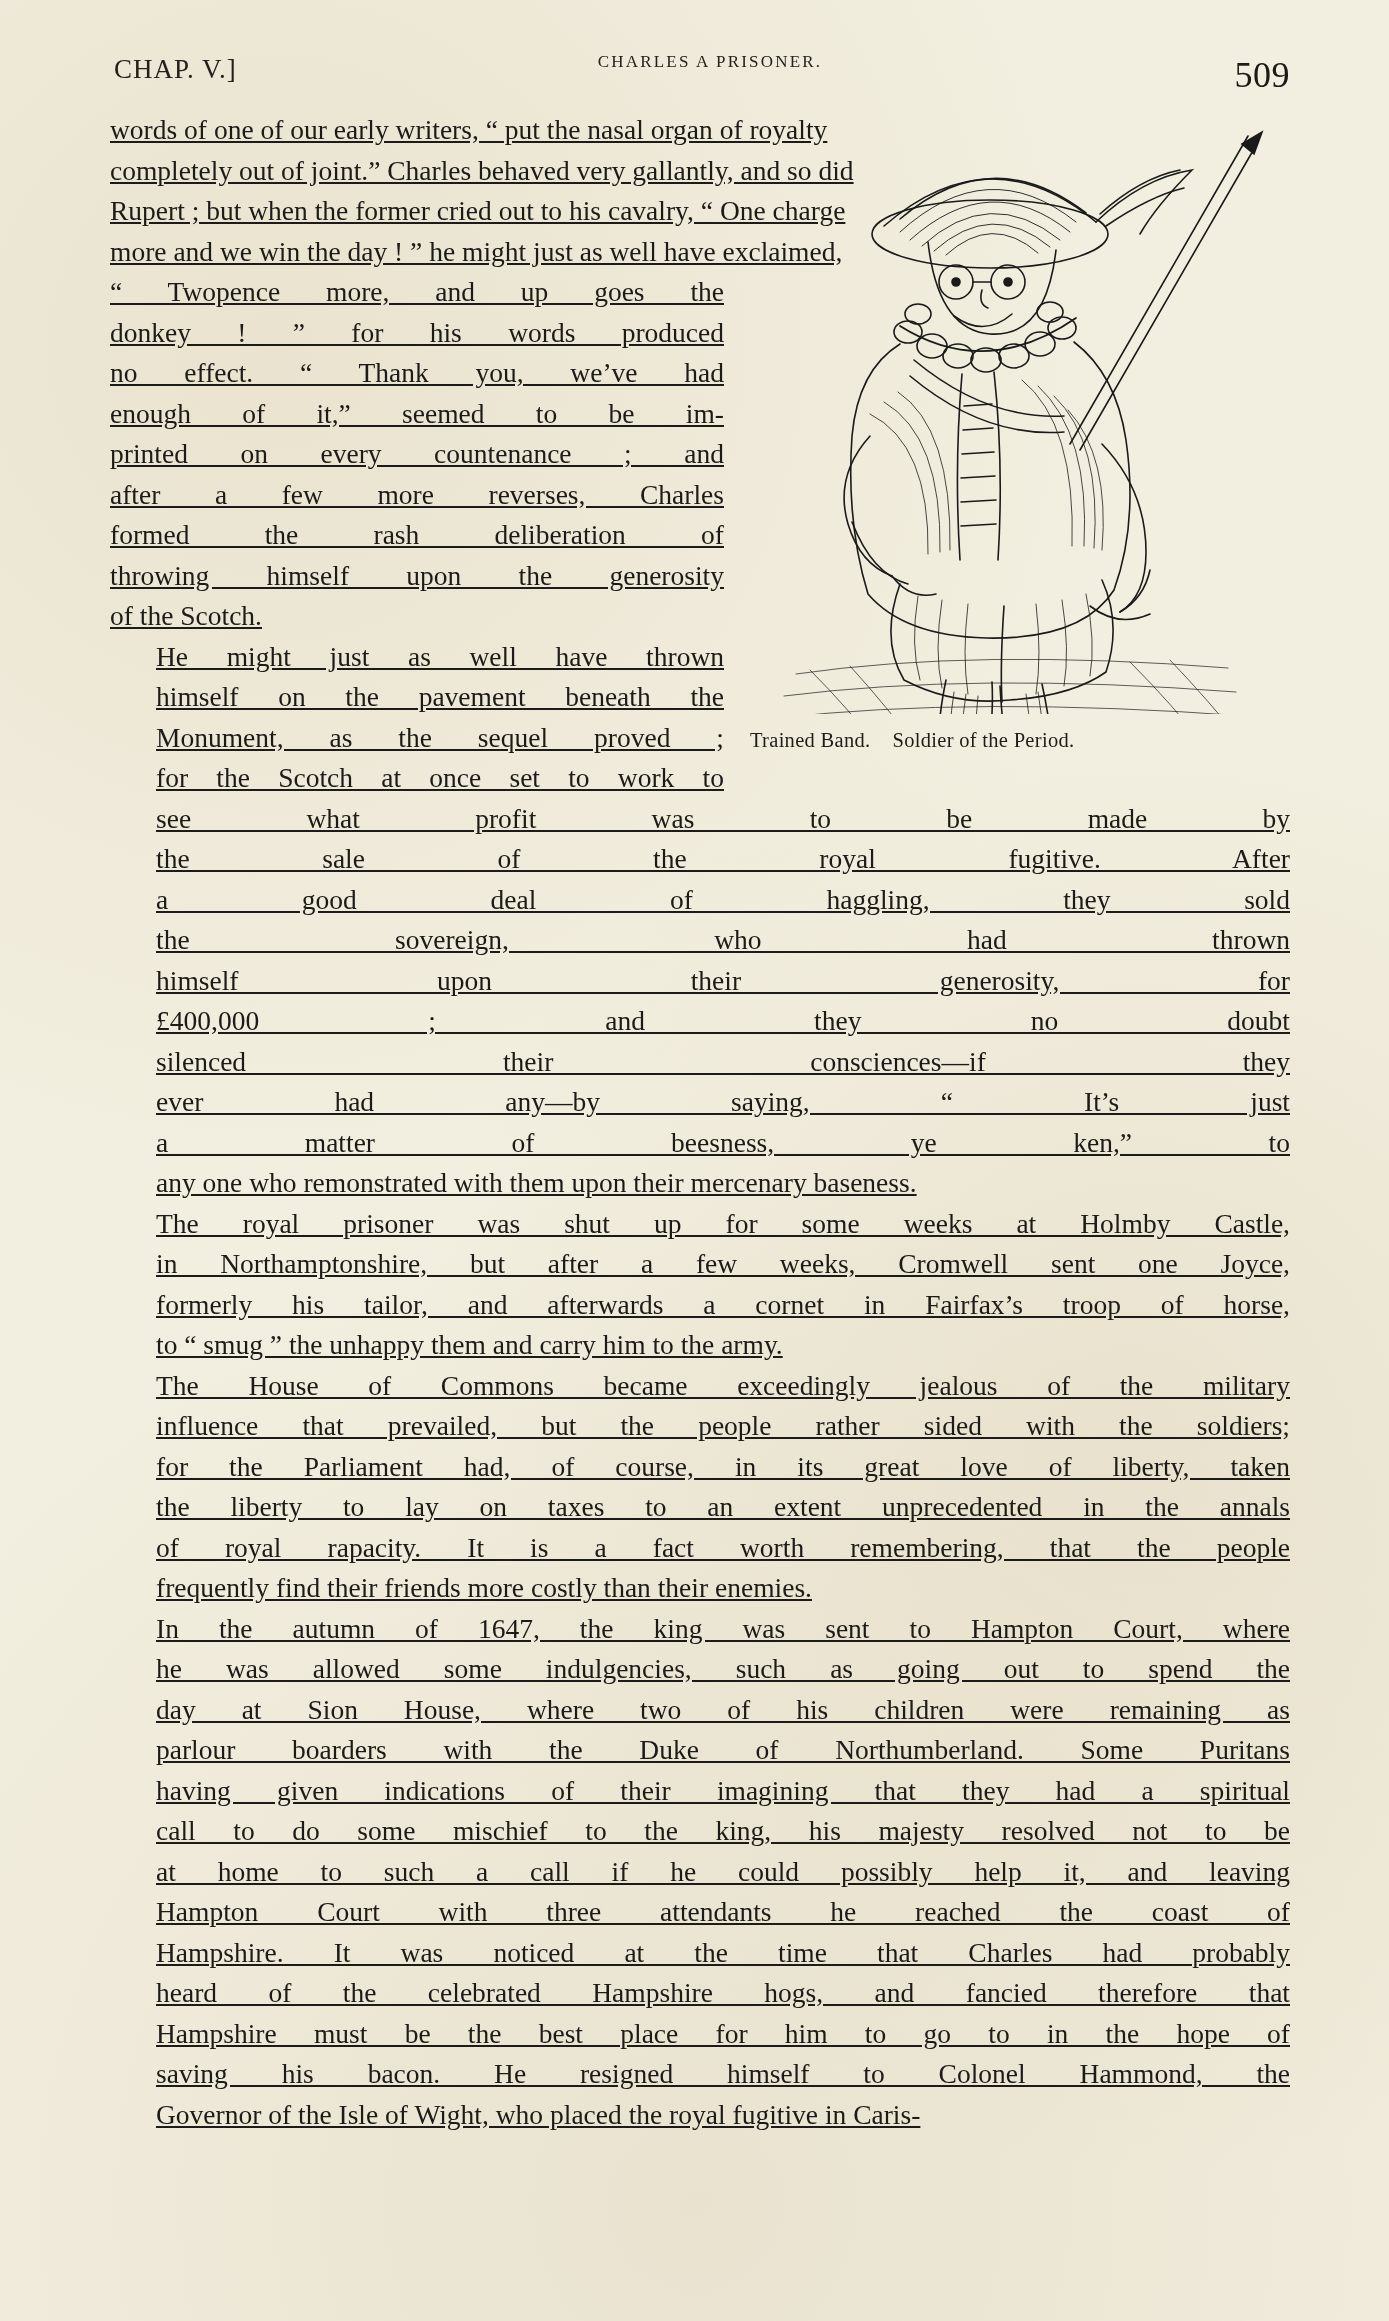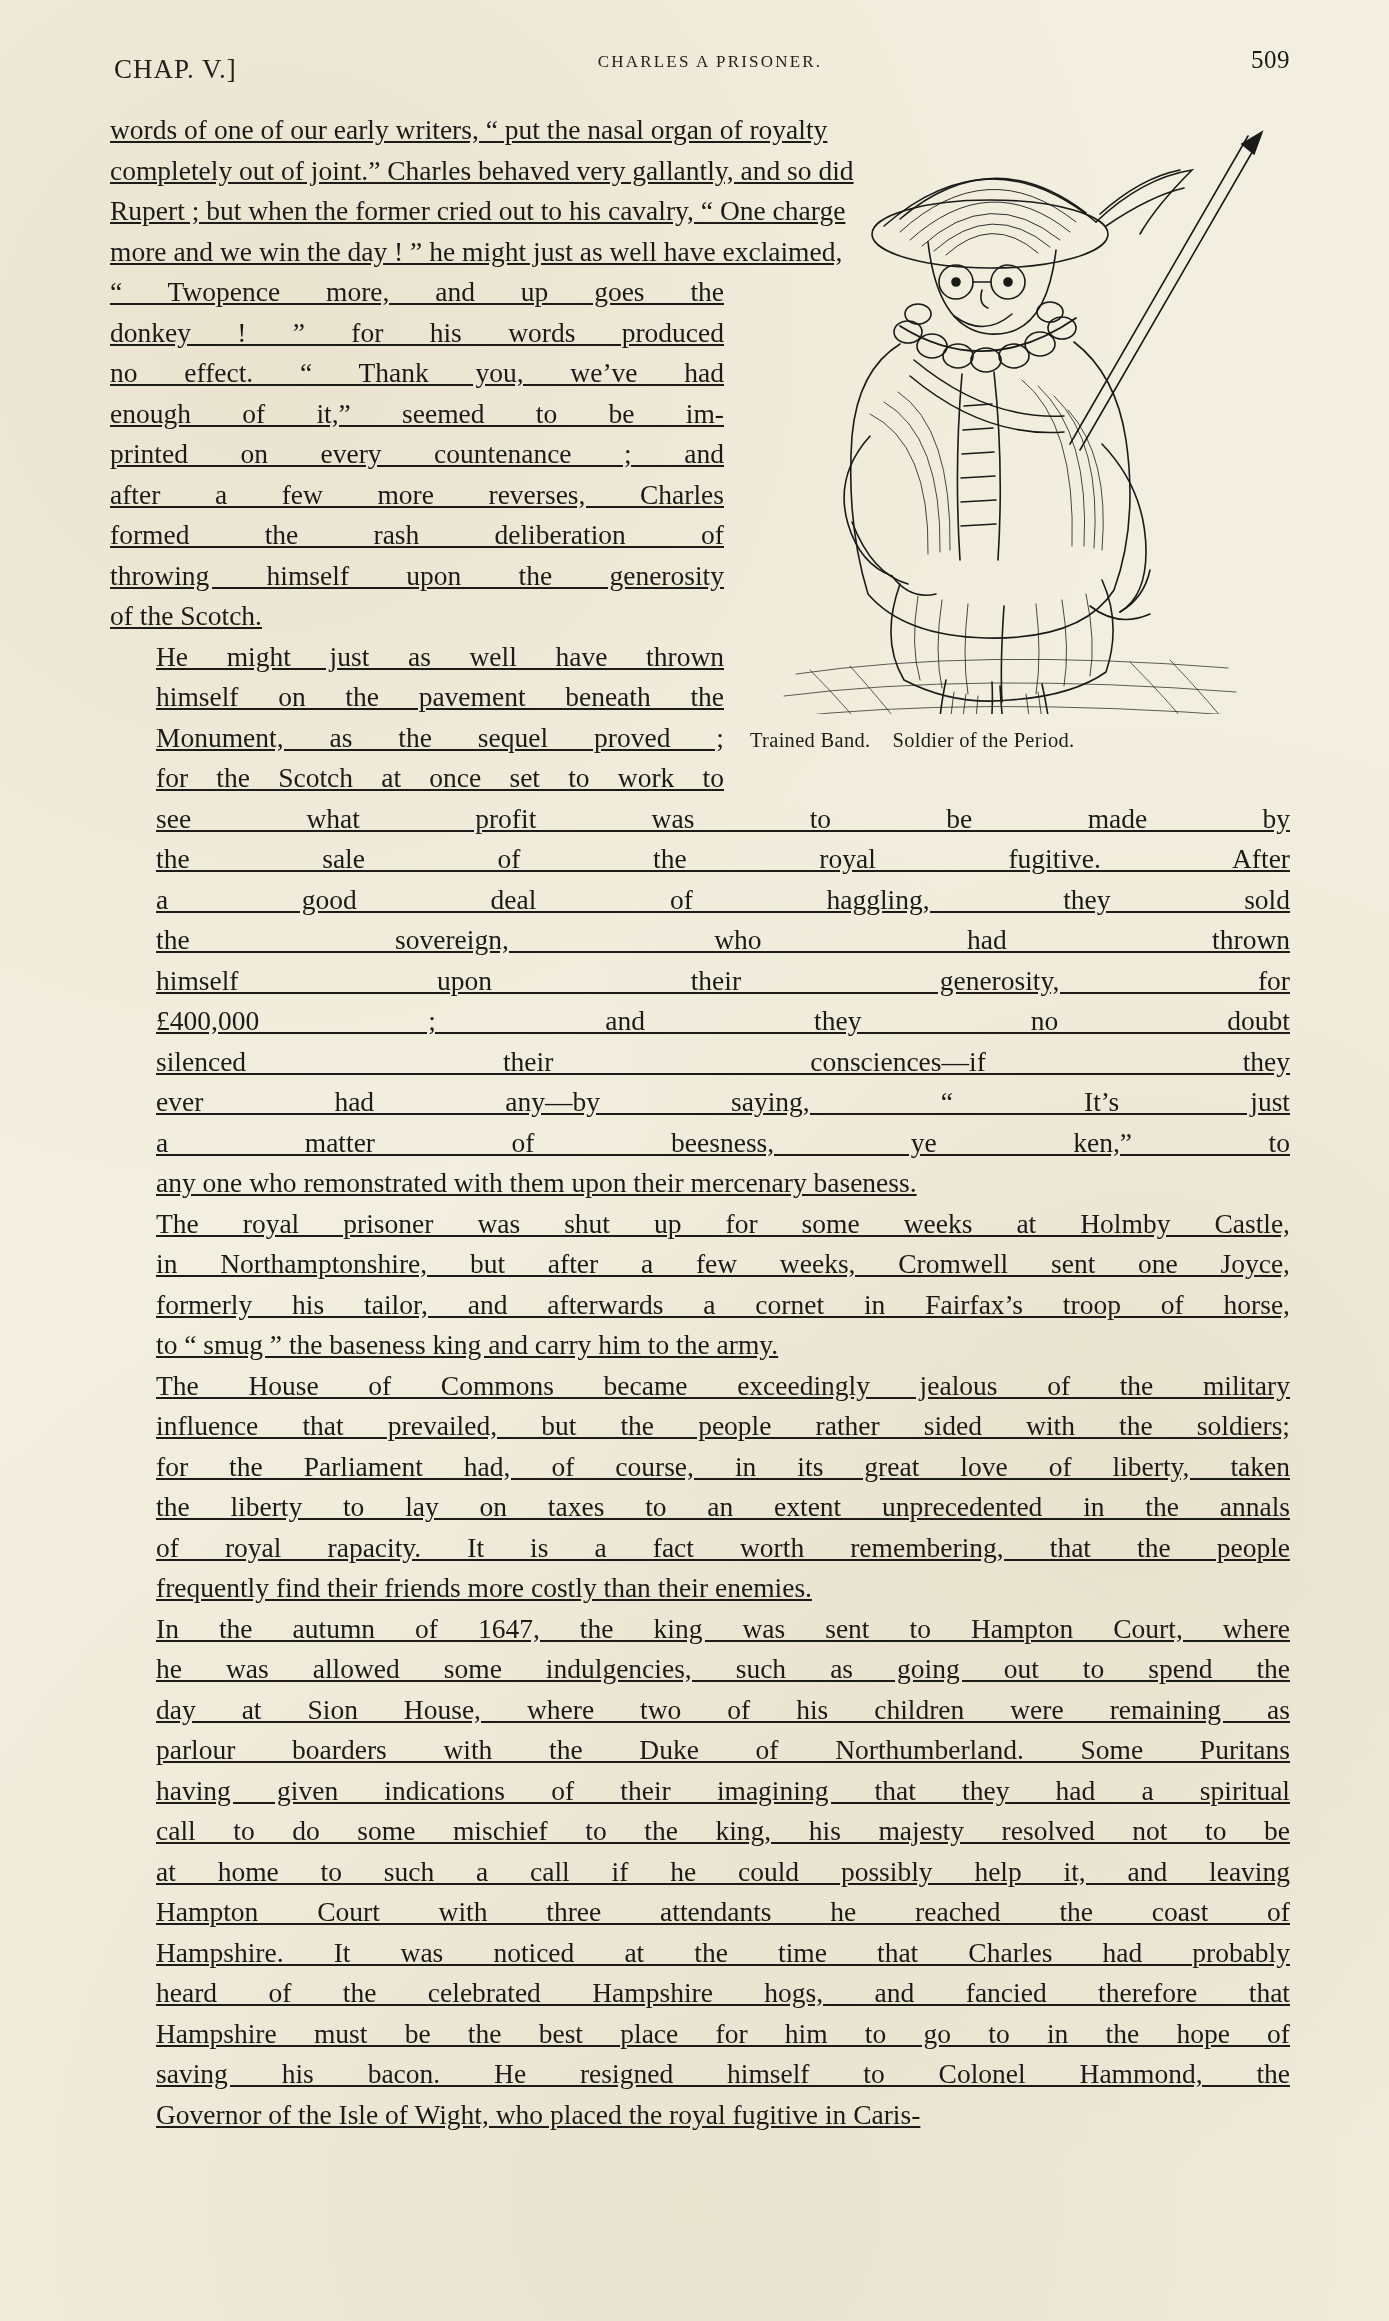--- a/index.html
+++ b/index.html
@@ -54,22 +54,22 @@
     text-align: center;
     font-variant: small-caps;
     font-size: 17px;
     letter-spacing: 2.2px;
     color: #24211c;
     padding-left: 20px;
   }
   .runhead .folio {
     position: absolute;
     right: 0;
-    top: 0;
-    font-size: 25px;
+    top: 8px;
+    font-size: 36px;
     color: #1d1a16;
     text-align: right;
   }
   
   .body {
     margin-top: 10px;
     font-size: 27.5px;
     line-height: 40.5px;
     color: #1d1b17;
     text-align: justify;
@@ -292,21 +292,21 @@
         <span class="ln">silenced their consciences—if they</span>
         <span class="ln">ever had any—by saying, “ It’s just</span>
         <span class="ln">a matter of beesness, ye ken,” to</span>
         <span class="ln last">any one who remonstrated with them upon their mercenary baseness.</span>
       </p>
 
       <p>
         <span class="ln">The royal prisoner was shut up for some weeks at Holmby Castle,</span>
         <span class="ln">in Northamptonshire, but after a few weeks, Cromwell sent one Joyce,</span>
         <span class="ln">formerly his tailor, and afterwards a cornet in Fairfax’s troop of horse,</span>
-        <span class="ln last">to “ smug ” the baseness king and carry him to the army.</span>
+        <span class="ln last">to “ smug ” the unhappy them and carry him to the army.</span>
       </p>
 
       <p>
         <span class="ln">The House of Commons became exceedingly jealous of the military</span>
         <span class="ln">influence that prevailed, but the people rather sided with the soldiers;</span>
         <span class="ln">for the Parliament had, of course, in its great love of liberty, taken</span>
         <span class="ln">the liberty to lay on taxes to an extent unprecedented in the annals</span>
         <span class="ln">of royal rapacity.   It is a fact worth remembering, that the people</span>
         <span class="ln last">frequently find their friends more costly than their enemies.</span>
       </p>

